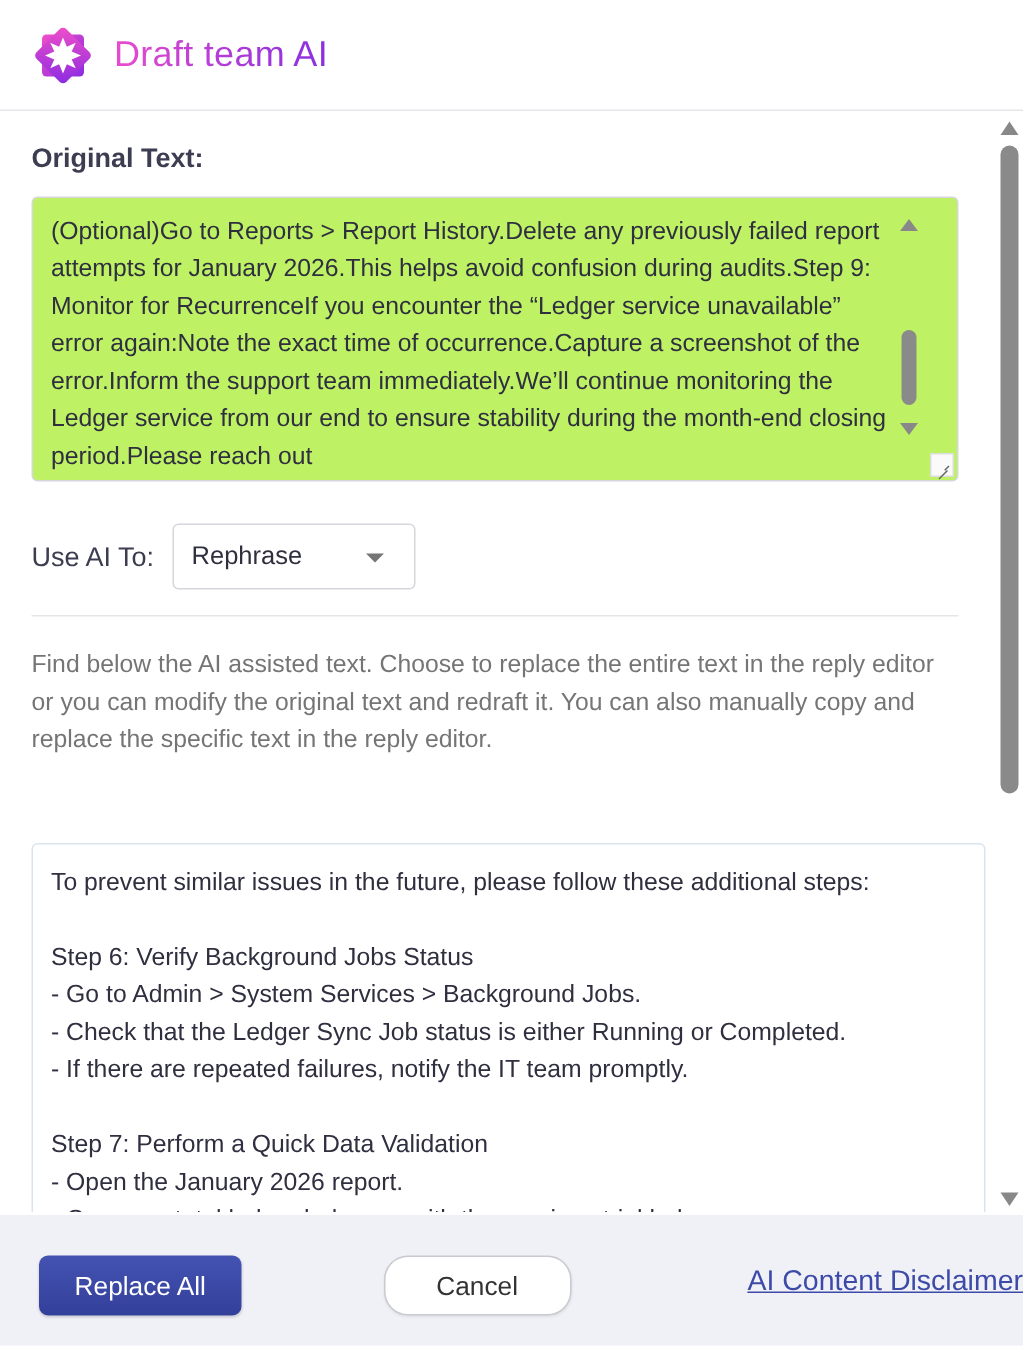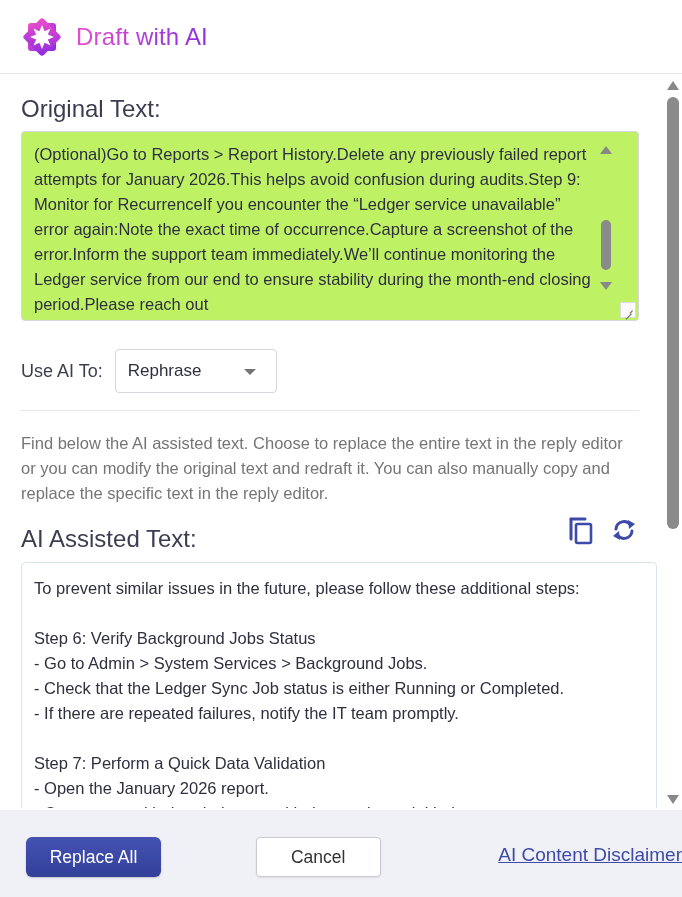--- a/index.html
+++ b/index.html
@@ -5,21 +5,21 @@
   * { box-sizing: border-box; margin: 0; padding: 0; }
   html, body { width: 682px; height: 897px; overflow: hidden; background: #ffffff; }
   body { font-family: "Liberation Sans", "DejaVu Sans", sans-serif; color: #3f3f55; position: relative; }
 
   .header { position: absolute; left: 0; top: 0; width: 682px; height: 74px; border-bottom: 1px solid #e6e6ea; display: flex; align-items: center; padding-left: 20px; background: #fff; }
   .logo { width: 44px; height: 44px; margin-right: 12px; }
   .title { font-size: 24px; font-weight: 500; background: linear-gradient(90deg, #e84ccf 0%, #a83ad8 60%, #8a2fe0 100%); -webkit-background-clip: text; background-clip: text; color: transparent; letter-spacing: 0.2px; }
 
   .content { position: absolute; left: 0; top: 75px; width: 660px; height: 733px; overflow: hidden; }
 
-  .section-label { position: absolute; left: 21px; font-size: 24px; font-weight: 400; color: #3d3d52; }
+  .section-label { position: absolute; left: 21px; font-size: 18px; font-weight: 700; color: #3d3d52; }
 
   .orig-box { position: absolute; left: 21px; top: 56px; width: 618px; height: 190px; border: 1px solid #d6d6dc; border-radius: 4px; background: #bef264; overflow: hidden; }
   .orig-text { position: absolute; left: 12px; top: 10px; width: 565px; font-size: 16.5px; line-height: 25px; color: #2f2f3f; }
   .inner-scroll { position: absolute; right: 24px; top: 8px; width: 16px; height: 175px; }
   .inner-scroll .up { position: absolute; left: 2px; top: 6px; width: 0; height: 0; border-left: 6px solid transparent; border-right: 6px solid transparent; border-bottom: 8px solid #888; }
   .inner-scroll .down { position: absolute; left: 2px; top: 142px; width: 0; height: 0; border-left: 6px solid transparent; border-right: 6px solid transparent; border-top: 8px solid #888; }
   .inner-scroll .thumb { position: absolute; left: 3px; top: 80px; width: 10px; height: 50px; border-radius: 5px; background: #8a8a8a; }
   .resize-handle { position: absolute; right: 2px; bottom: 2px; width: 16px; height: 16px; border: 1px solid #ddd; background: #fafafa; }
   .resize-handle::before { content: ""; position: absolute; right: 3px; bottom: 3px; width: 8px; height: 1px; background: #666; transform: rotate(-45deg); transform-origin: right bottom; }
   .resize-handle::after { content: ""; position: absolute; right: 2px; bottom: 6px; width: 4px; height: 1px; background: #666; transform: rotate(-45deg); transform-origin: right bottom; }
@@ -39,39 +39,39 @@
   .ai-box { position: absolute; left: 21px; top: 487px; width: 636px; height: 270px; border: 1px solid #d9e4ec; border-radius: 4px; background: #fff; overflow: hidden; }
   .ai-text { position: absolute; left: 12px; top: 13px; width: 595px; font-size: 16.5px; line-height: 25px; color: #2f2f3f; white-space: pre-line; }
 
   .page-scroll { position: absolute; left: 664px; top: 75px; width: 18px; height: 733px; background: #fff; }
   .page-scroll .up { position: absolute; left: 3px; top: 6px; width: 0; height: 0; border-left: 6px solid transparent; border-right: 6px solid transparent; border-bottom: 9px solid #888; }
   .page-scroll .thumb { position: absolute; left: 3px; top: 22px; width: 12px; height: 432px; border-radius: 6px; background: #8a8a8a; }
   .page-scroll .down { position: absolute; left: 3px; top: 720px; width: 0; height: 0; border-left: 6px solid transparent; border-right: 6px solid transparent; border-top: 9px solid #888; }
 
   .footer { position: absolute; left: 0; top: 810px; width: 682px; height: 94px; background: #f0f1f7; display: flex; align-items: center; padding-left: 26px; justify-content: space-between; }
   .btn-primary { width: 135px; height: 40px; border-radius: 6px; background: linear-gradient(180deg, #4452b2 0%, #33409a 100%); color: #fff; font-size: 17.5px; font-weight: 500; display: flex; align-items: center; justify-content: center; border: none; box-shadow: 0 1px 2px rgba(0,0,0,0.2); font-family: "Liberation Sans", sans-serif; }
-  .btn-secondary { width: 125px; height: 40px; border-radius: 4px; background: #fff; color: #333; font-size: 17.5px; font-weight: 500; display: flex; align-items: center; justify-content: center; border: 1px solid #c9c9d0; margin-left: 25px; box-shadow: 0 1px 2px rgba(0,0,0,0.08); font-family: "Liberation Sans", sans-serif; }
+  .btn-secondary { width: 125px; height: 40px; border-radius: 16px; background: #fff; color: #333; font-size: 17.5px; font-weight: 500; display: flex; align-items: center; justify-content: center; border: 1px solid #c9c9d0; margin-left: 25px; box-shadow: 0 1px 2px rgba(0,0,0,0.08); font-family: "Liberation Sans", sans-serif; }
   .link { margin-left: 48px; margin-top: -4px; font-size: 19px; color: #3d4aa8; text-decoration: underline; cursor: pointer; }
 </style>
 </head>
 <body>
 
 <div class="header">
   <svg class="logo" viewBox="0 0 44 44">
     <defs>
       <linearGradient id="lg" x1="0" y1="0" x2="1" y2="1">
         <stop offset="0" stop-color="#f04fc8"></stop>
         <stop offset="1" stop-color="#8a2be2"></stop>
       </linearGradient>
     </defs>
     <rect x="8" y="8" width="28" height="28" rx="3" fill="url(#lg)"></rect>
     <rect x="8" y="8" width="28" height="28" rx="3" fill="url(#lg)" transform="rotate(45 22 22)"></rect>
     <polygon fill="#ffffff" points="22,10 24.6,16.2 30.5,13.5 27.8,19.4 34,22 27.8,24.6 30.5,30.5 24.6,27.8 22,34 19.4,27.8 13.5,30.5 16.2,24.6 10,22 16.2,19.4 13.5,13.5 19.4,16.2"></polygon>
   </svg>
-  <span class="title">Draft with AI</span>
+  <span class="title">Draft team AI</span>
 </div>
 
 <div class="content">
   <div class="section-label" style="top:20px;">Original Text:</div>
 
   <div class="orig-box">
     <div class="orig-text">(Optional)Go to Reports &gt; Report History.Delete any previously failed report attempts for January 2026.This helps avoid confusion during audits.Step 9: Monitor for RecurrenceIf you encounter the “Ledger service unavailable” error again:Note the exact time of occurrence.Capture a screenshot of the error.Inform the support team immediately.We’ll continue monitoring the Ledger service from our end to ensure stability during the month-end closing period.Please reach out</div>
     <div class="inner-scroll">
       <div class="up"></div>
       <div class="thumb"></div>
@@ -85,38 +85,20 @@
     <div class="select">
       <span>Rephrase</span>
       <span class="caret"></span>
     </div>
   </div>
 
   <div class="divider"></div>
 
   <div class="help">Find below the AI assisted text. Choose to replace the entire text in the reply editor or you can modify the original text and redraft it. You can also manually copy and replace the specific text in the reply editor.</div>
 
-  <div class="ai-label-row">
-    <div class="section-label" style="left:0; top:10px;">AI Assisted Text:</div>
-    <div class="icon-btn" style="left:545px;">
-      <svg width="26" height="30" viewBox="0 0 26 30">
-        <path d="M3 4 V24" stroke="#3d4aa8" stroke-width="3" fill="none" stroke-linecap="round"></path>
-        <path d="M3 4 H17" stroke="#3d4aa8" stroke-width="3" fill="none" stroke-linecap="round"></path>
-        <rect x="8" y="9" width="15" height="19" rx="1.5" stroke="#3d4aa8" stroke-width="2.6" fill="none"></rect>
-      </svg>
-    </div>
-    <div class="icon-btn" style="left:588px;">
-      <svg width="28" height="28" viewBox="0 0 28 28">
-        <path d="M6 13 A8 8 0 0 1 20.5 9" stroke="#3d4aa8" stroke-width="3" fill="none" stroke-linecap="round"></path>
-        <polygon points="18,4 25,8 19,13" fill="#3d4aa8"></polygon>
-        <path d="M22 15 A8 8 0 0 1 7.5 19" stroke="#3d4aa8" stroke-width="3" fill="none" stroke-linecap="round"></path>
-        <polygon points="10,24 3,20 9,15" fill="#3d4aa8"></polygon>
-      </svg>
-    </div>
-  </div>
 
   <div class="ai-box">
     <div class="ai-text">To prevent similar issues in the future, please follow these additional steps:
 
 Step 6: Verify Background Jobs Status
 - Go to Admin &gt; System Services &gt; Background Jobs.
 - Check that the Ledger Sync Job status is either Running or Completed.
 - If there are repeated failures, notify the IT team promptly.
 
 Step 7: Perform a Quick Data Validation

